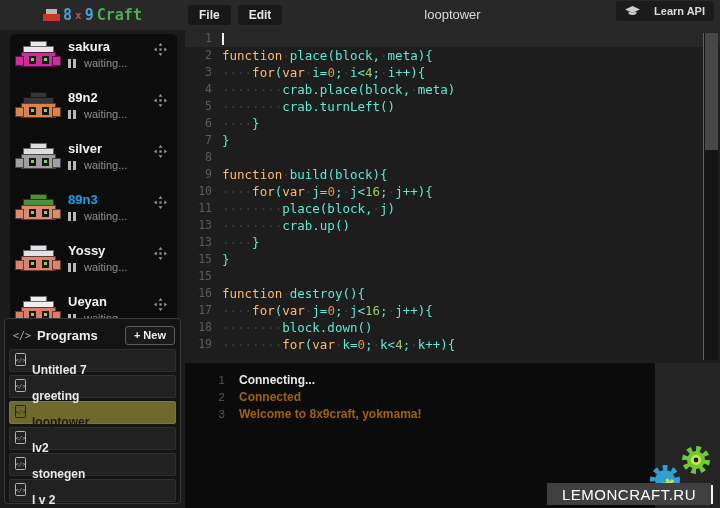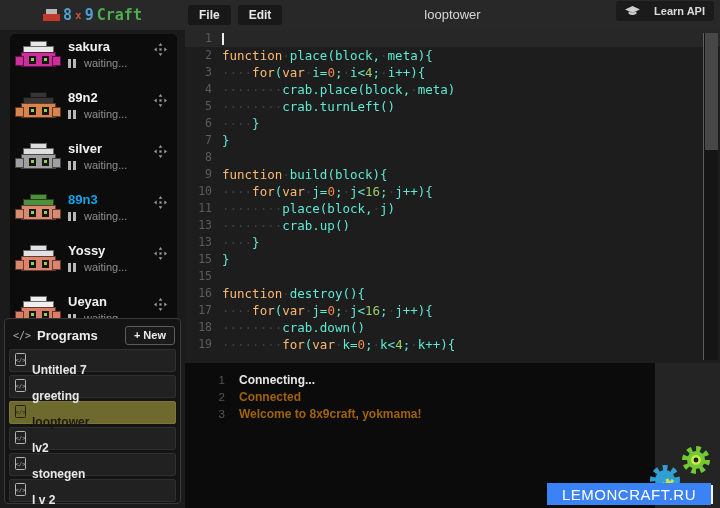--- a/index.html
+++ b/index.html
@@ -74,21 +74,21 @@
   .eraser{width:10px;height:7px;background:#cfcfcf;transform:skewX(-18deg);display:inline-block;border-radius:1px;}
   #log-body{padding-top:9px;}
   .lrow{display:flex;height:17px;line-height:17px;font-size:12px;}
   .lnum{width:40px;text-align:right;color:#565656;flex:none;font-size:11.5px;}
   .ltext{margin-left:14px;font-weight:bold;}
   .c-white{color:#e8e8e8;}
   .c-green{color:#a16207;}
   #log-right-strip{position:absolute;left:655px;top:363px;width:65px;height:145px;background:#242424;}
   
   #gears{position:absolute;right:2px;top:443px;}
-  #watermark{position:absolute;left:547px;top:483px;width:164px;height:22px;background:#3b82f6;color:#ffffff;font-size:15px;display:flex;align-items:center;justify-content:center;letter-spacing:0.5px;}
+  #watermark{position:absolute;left:547px;top:483px;width:164px;height:22px;background:#404040;color:#ffffff;font-size:15px;display:flex;align-items:center;justify-content:center;letter-spacing:0.5px;}
   #wm-cursor{position:absolute;left:711px;top:485px;width:2px;height:19px;background:#f5f5f5;}
 </style>
 </head>
 <body>
 
 <div id="topbar">
   <div id="logo">
     <span class="logo-crab">
         <span class="lc-top"></span>
         <span class="lc-bot"></span>
@@ -398,21 +398,21 @@
       <div class="erow"><span class="gutter">8</span><span class="ecode"></span></div>
       <div class="erow"><span class="gutter">9</span><span class="ecode"><span class="t-kw">function</span><span class="t-ws">·</span><span class="t-pl">build(block){</span></span></div>
       <div class="erow"><span class="gutter">10</span><span class="ecode"><span class="t-ws">····</span><span class="t-kw">for</span><span class="t-pl">(</span><span class="t-kw">var</span><span class="t-ws">·</span><span class="t-pl">j=</span><span class="t-n0">0</span><span class="t-pl">;</span><span class="t-ws">·</span><span class="t-pl">j&lt;</span><span class="t-ng">16</span><span class="t-pl">;</span><span class="t-ws">·</span><span class="t-pl">j++){</span></span></div>
       <div class="erow"><span class="gutter">11</span><span class="ecode"><span class="t-ws">········</span><span class="t-pl">place(block,</span><span class="t-ws">·</span><span class="t-pl">j)</span></span></div>
       <div class="erow"><span class="gutter">13</span><span class="ecode"><span class="t-ws">········</span><span class="t-pl">crab.up()</span></span></div>
       <div class="erow"><span class="gutter">13</span><span class="ecode"><span class="t-ws">····</span><span class="t-pl">}</span></span></div>
       <div class="erow"><span class="gutter">15</span><span class="ecode"><span class="t-pl">}</span></span></div>
       <div class="erow"><span class="gutter">15</span><span class="ecode"></span></div>
       <div class="erow"><span class="gutter">16</span><span class="ecode"><span class="t-kw">function</span><span class="t-ws">·</span><span class="t-pl">destroy(){</span></span></div>
       <div class="erow"><span class="gutter">17</span><span class="ecode"><span class="t-ws">····</span><span class="t-kw">for</span><span class="t-pl">(</span><span class="t-kw">var</span><span class="t-ws">·</span><span class="t-pl">j=</span><span class="t-n0">0</span><span class="t-pl">;</span><span class="t-ws">·</span><span class="t-pl">j&lt;</span><span class="t-ng">16</span><span class="t-pl">;</span><span class="t-ws">·</span><span class="t-pl">j++){</span></span></div>
-      <div class="erow"><span class="gutter">18</span><span class="ecode"><span class="t-ws">········</span><span class="t-pl">crab.down()</span></span></div>
+      <div class="erow"><span class="gutter">18</span><span class="ecode"><span class="t-ws">········</span><span class="t-pl">block.down()</span></span></div>
       <div class="erow"><span class="gutter">19</span><span class="ecode"><span class="t-ws">········</span><span class="t-kw">for</span><span class="t-pl">(</span><span class="t-kw">var</span><span class="t-ws">·</span><span class="t-pl">k=</span><span class="t-n0">0</span><span class="t-pl">;</span><span class="t-ws">·</span><span class="t-pl">k&lt;</span><span class="t-ng">4</span><span class="t-pl">;</span><span class="t-ws">·</span><span class="t-pl">k++){</span></span></div>
     </div>
   <div id="editor-scrollbar">
     <div id="editor-scroll-thumb"></div>
   </div>
 </div>
 
 <div id="log">
   <div id="log-body">
       <div class="lrow">

